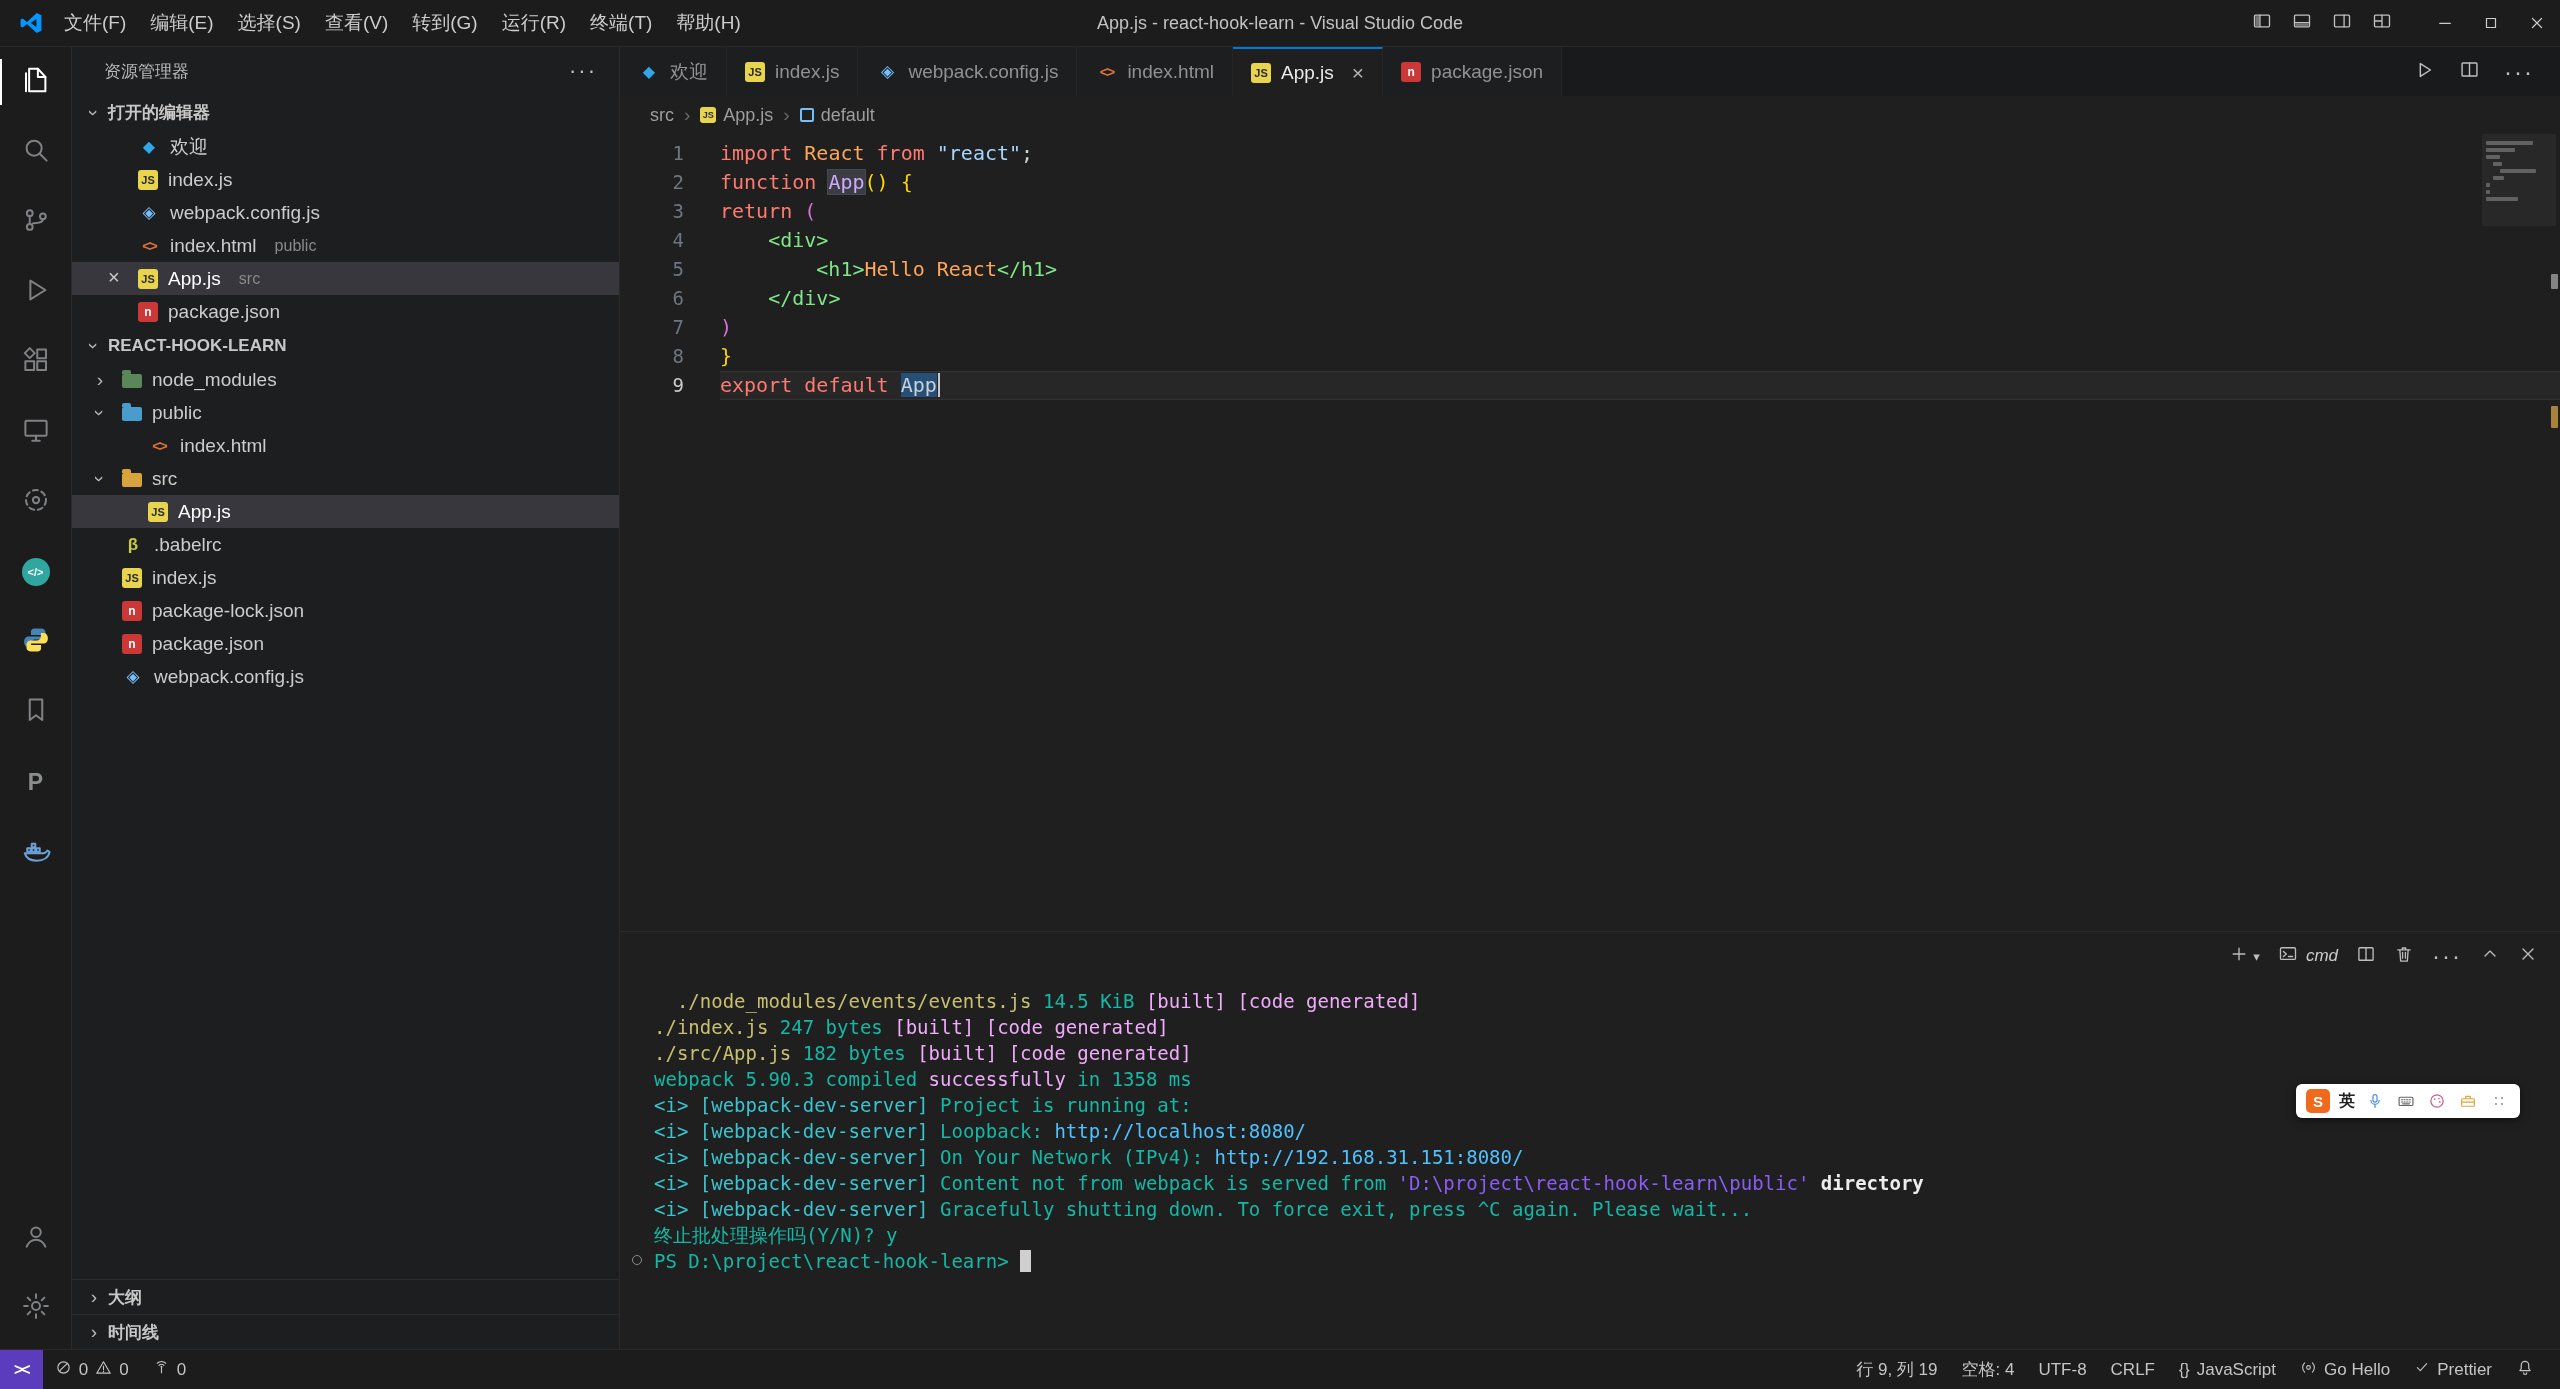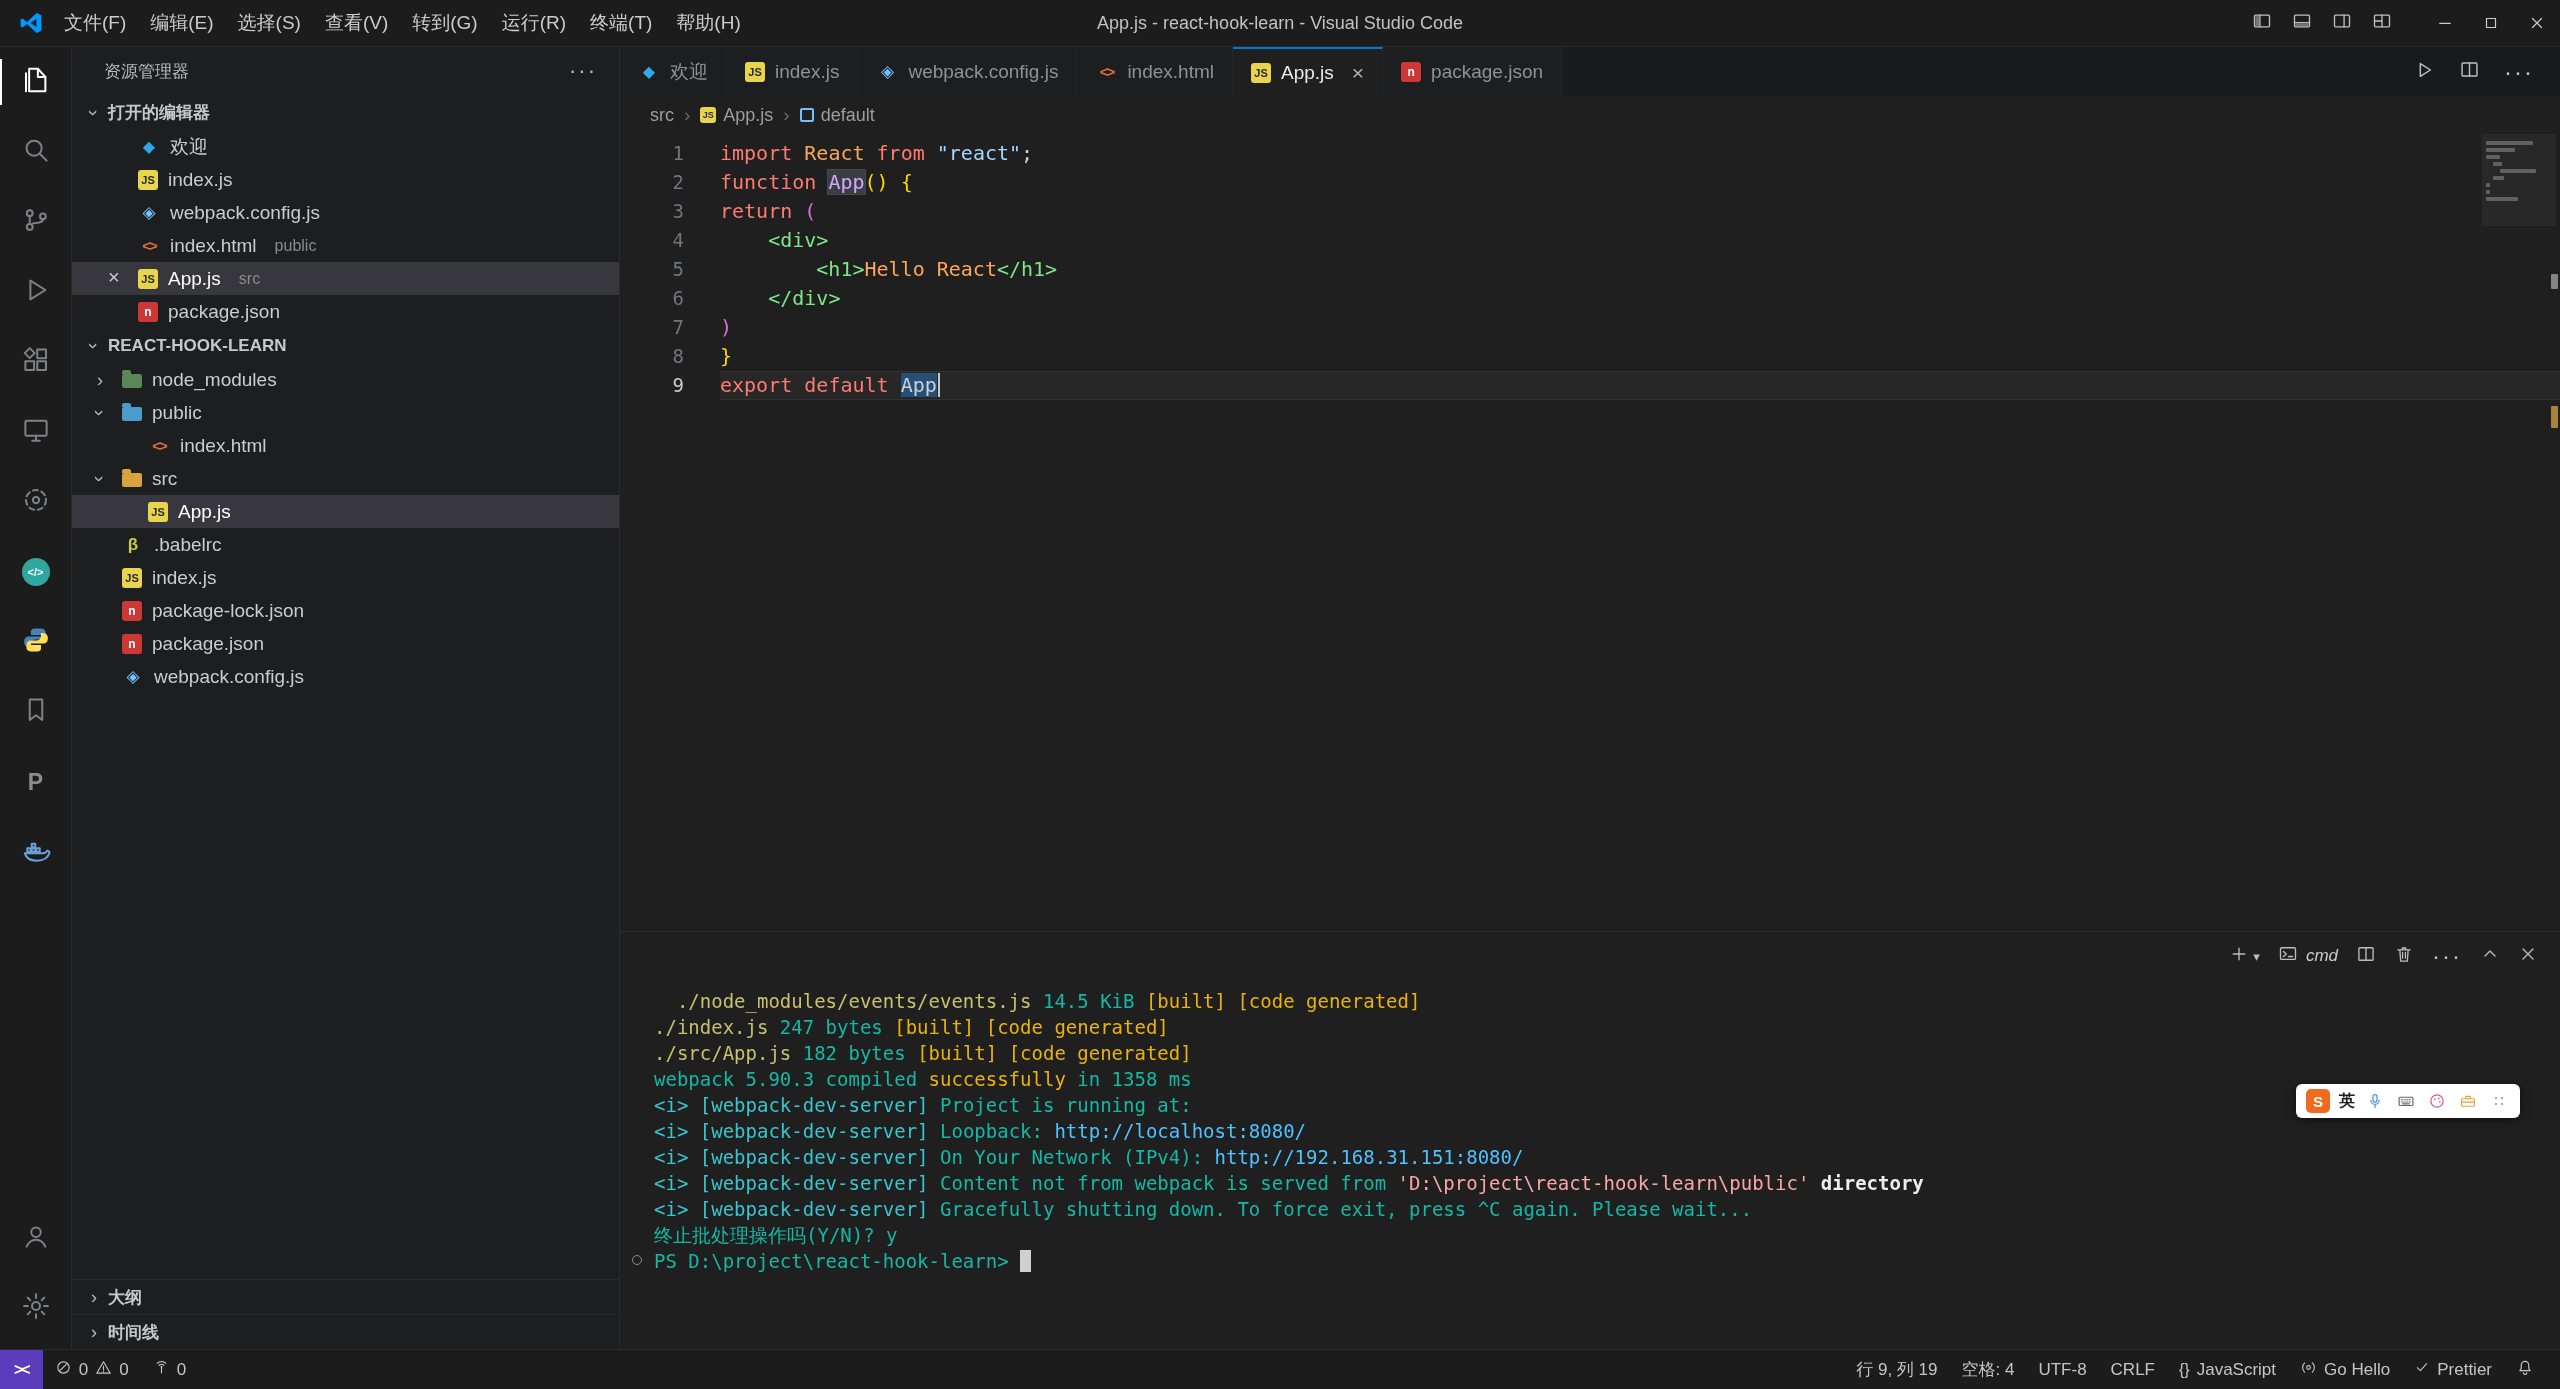--- a/index.html
+++ b/index.html
@@ -121,22 +121,22 @@
   .panel-tab.active { color:#e4e4e4; border-bottom-color:#cccccc; }
   .panel-actions { margin-left:auto; display:flex; align-items:center; gap:18px; color:#bdbdbd; }
   .pa-group { display:flex; align-items:center; gap:4px; }
   .caret { font-size:13px; }
   .profile-label { font-size:17px; color:#cccccc; margin-left:4px;font-style:italic; }
   .terminal { flex:1; padding:8px 0 0 34px; font-family:"DejaVu Sans Mono","Liberation Mono",monospace;
     font-size:19px; line-height:26px; position:relative; }
   .t-line { white-space:pre; position:relative; }
   .t-dec { position:absolute; left:-22px; top:7px; width:10px; height:10px;
     border:1.5px solid #8a8a8a; border-radius:50%; }
-  .tw { color:#14b8a6; } .ty { color:#c8c06f; } .tg { color:#eab308; } .tc { color:#39c5cf; }
-  .tb { color:#4fc1ff; } .tq { color:#fca5a5; } .twb { color:#ededed; font-weight:bold; }
+  .tw { color:#14b8a6; } .ty { color:#c8c06f; } .tg { color:#f0abfc; } .tc { color:#39c5cf; }
+  .tb { color:#4fc1ff; } .tq { color:#8b5cf6; } .twb { color:#ededed; font-weight:bold; }
   .cursor-block { display:inline-block; width:11px; height:22px; background:#cfcfcf; vertical-align:-4px; }
 
   
   .statusbar { height:40px; flex:none; background:#1c1c1c; border-top:1px solid #2a2a2a;
     display:flex; align-items:center; font-size:17px; color:#c5c5c5; }
   .sb-item { display:flex; align-items:center; gap:7px; padding:0 12px; height:100%; white-space:nowrap; }
   .sb-remote { background:#5b3cbc; color:#ffffff; font-weight:bold; padding:0 14px; }
   .remote-glyph { font-size:16px; letter-spacing:-2px; }
   .sb-right { margin-left:auto; display:flex; height:100%; align-items:center; padding-right:14px; }
   .braces { font-size:16px; color:#c5c5c5; }

